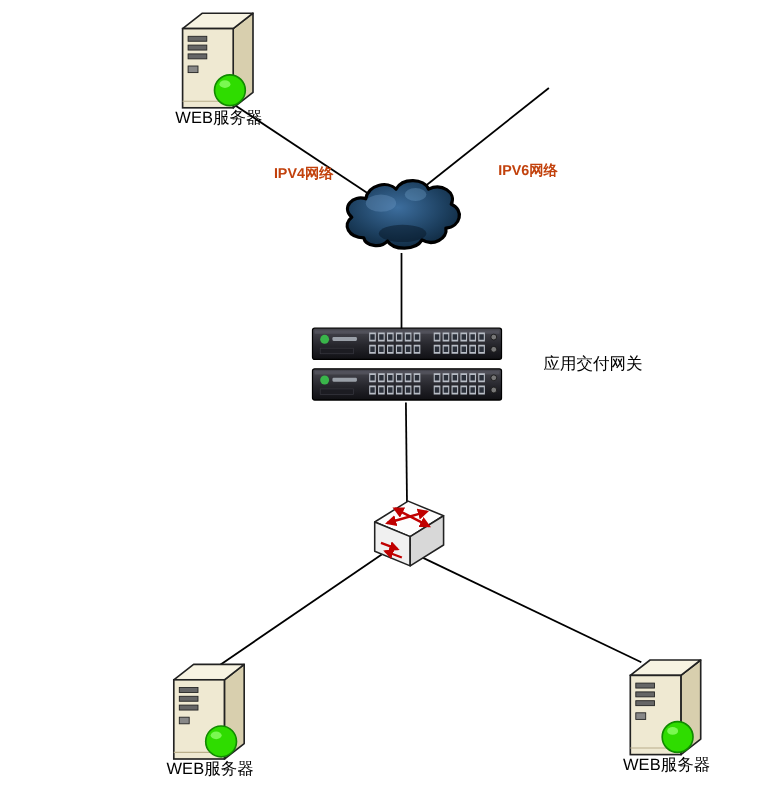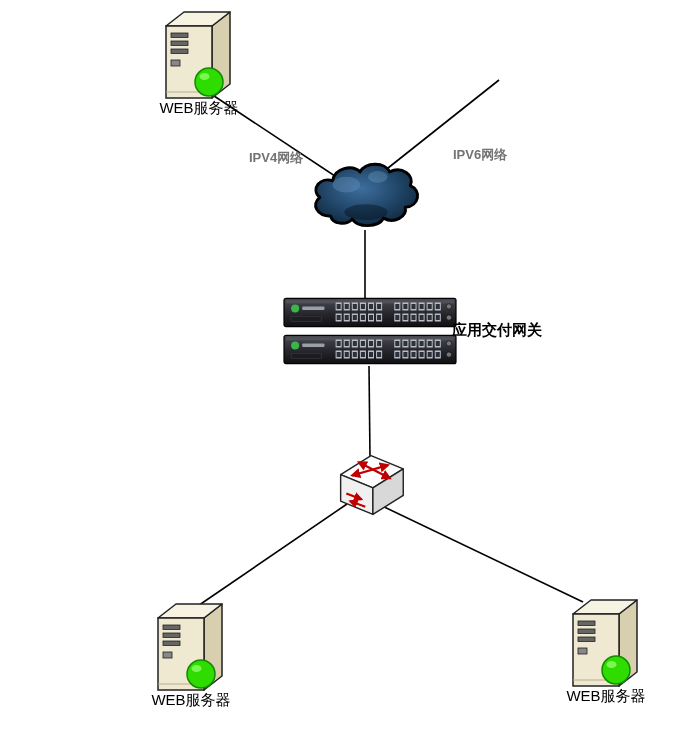--- a/index.html
+++ b/index.html
@@ -11,21 +11,21 @@
   .node-label{
     margin-top:-2px;
     font-size:15px;
     color:#000;
     text-align:center;
     white-space:nowrap;
     line-height:1.1;
   }
   .edge-label{
     position:absolute;z-index:3;
-    font-size:13px;font-weight:bold;color:#737373;
+    font-size:13px;font-weight:bold;color:#c2410c;
     white-space:nowrap;
   }
   .side-label{
     position:absolute;z-index:3;
     font-size:15px;color:#000;white-space:nowrap;
   }
   .gw-stack{display:flex;flex-direction:column;gap:4px;}
   .hidden-defs{position:absolute;width:0;height:0;overflow:hidden;}
 </style>
 </head>
@@ -139,21 +139,21 @@
   </div>
 
   <div class="node gw-stack" style="left:252px;top:296px;width:174px;">
     <svg class="icon" width="174" height="33">
         <use href="#sym-gateway"></use>
       </svg>
     <svg class="icon" width="174" height="33">
         <use href="#sym-gateway"></use>
       </svg>
   </div>
-  <div class="side-label" style="left:421px;top:321px;font-weight:bold;">应用交付网关</div>
+  <div class="side-label" style="left:463px;top:321px;">应用交付网关</div>
 
   <div class="node" style="left:302px;top:448px;width:76px;">
     <svg class="icon" width="76" height="74">
         <use href="#sym-switch"></use>
       </svg>
   </div>
 
   <div class="node" style="left:110px;top:598px;width:100px;">
     <svg class="icon" width="78" height="96">
         <use href="#sym-server"></use>

